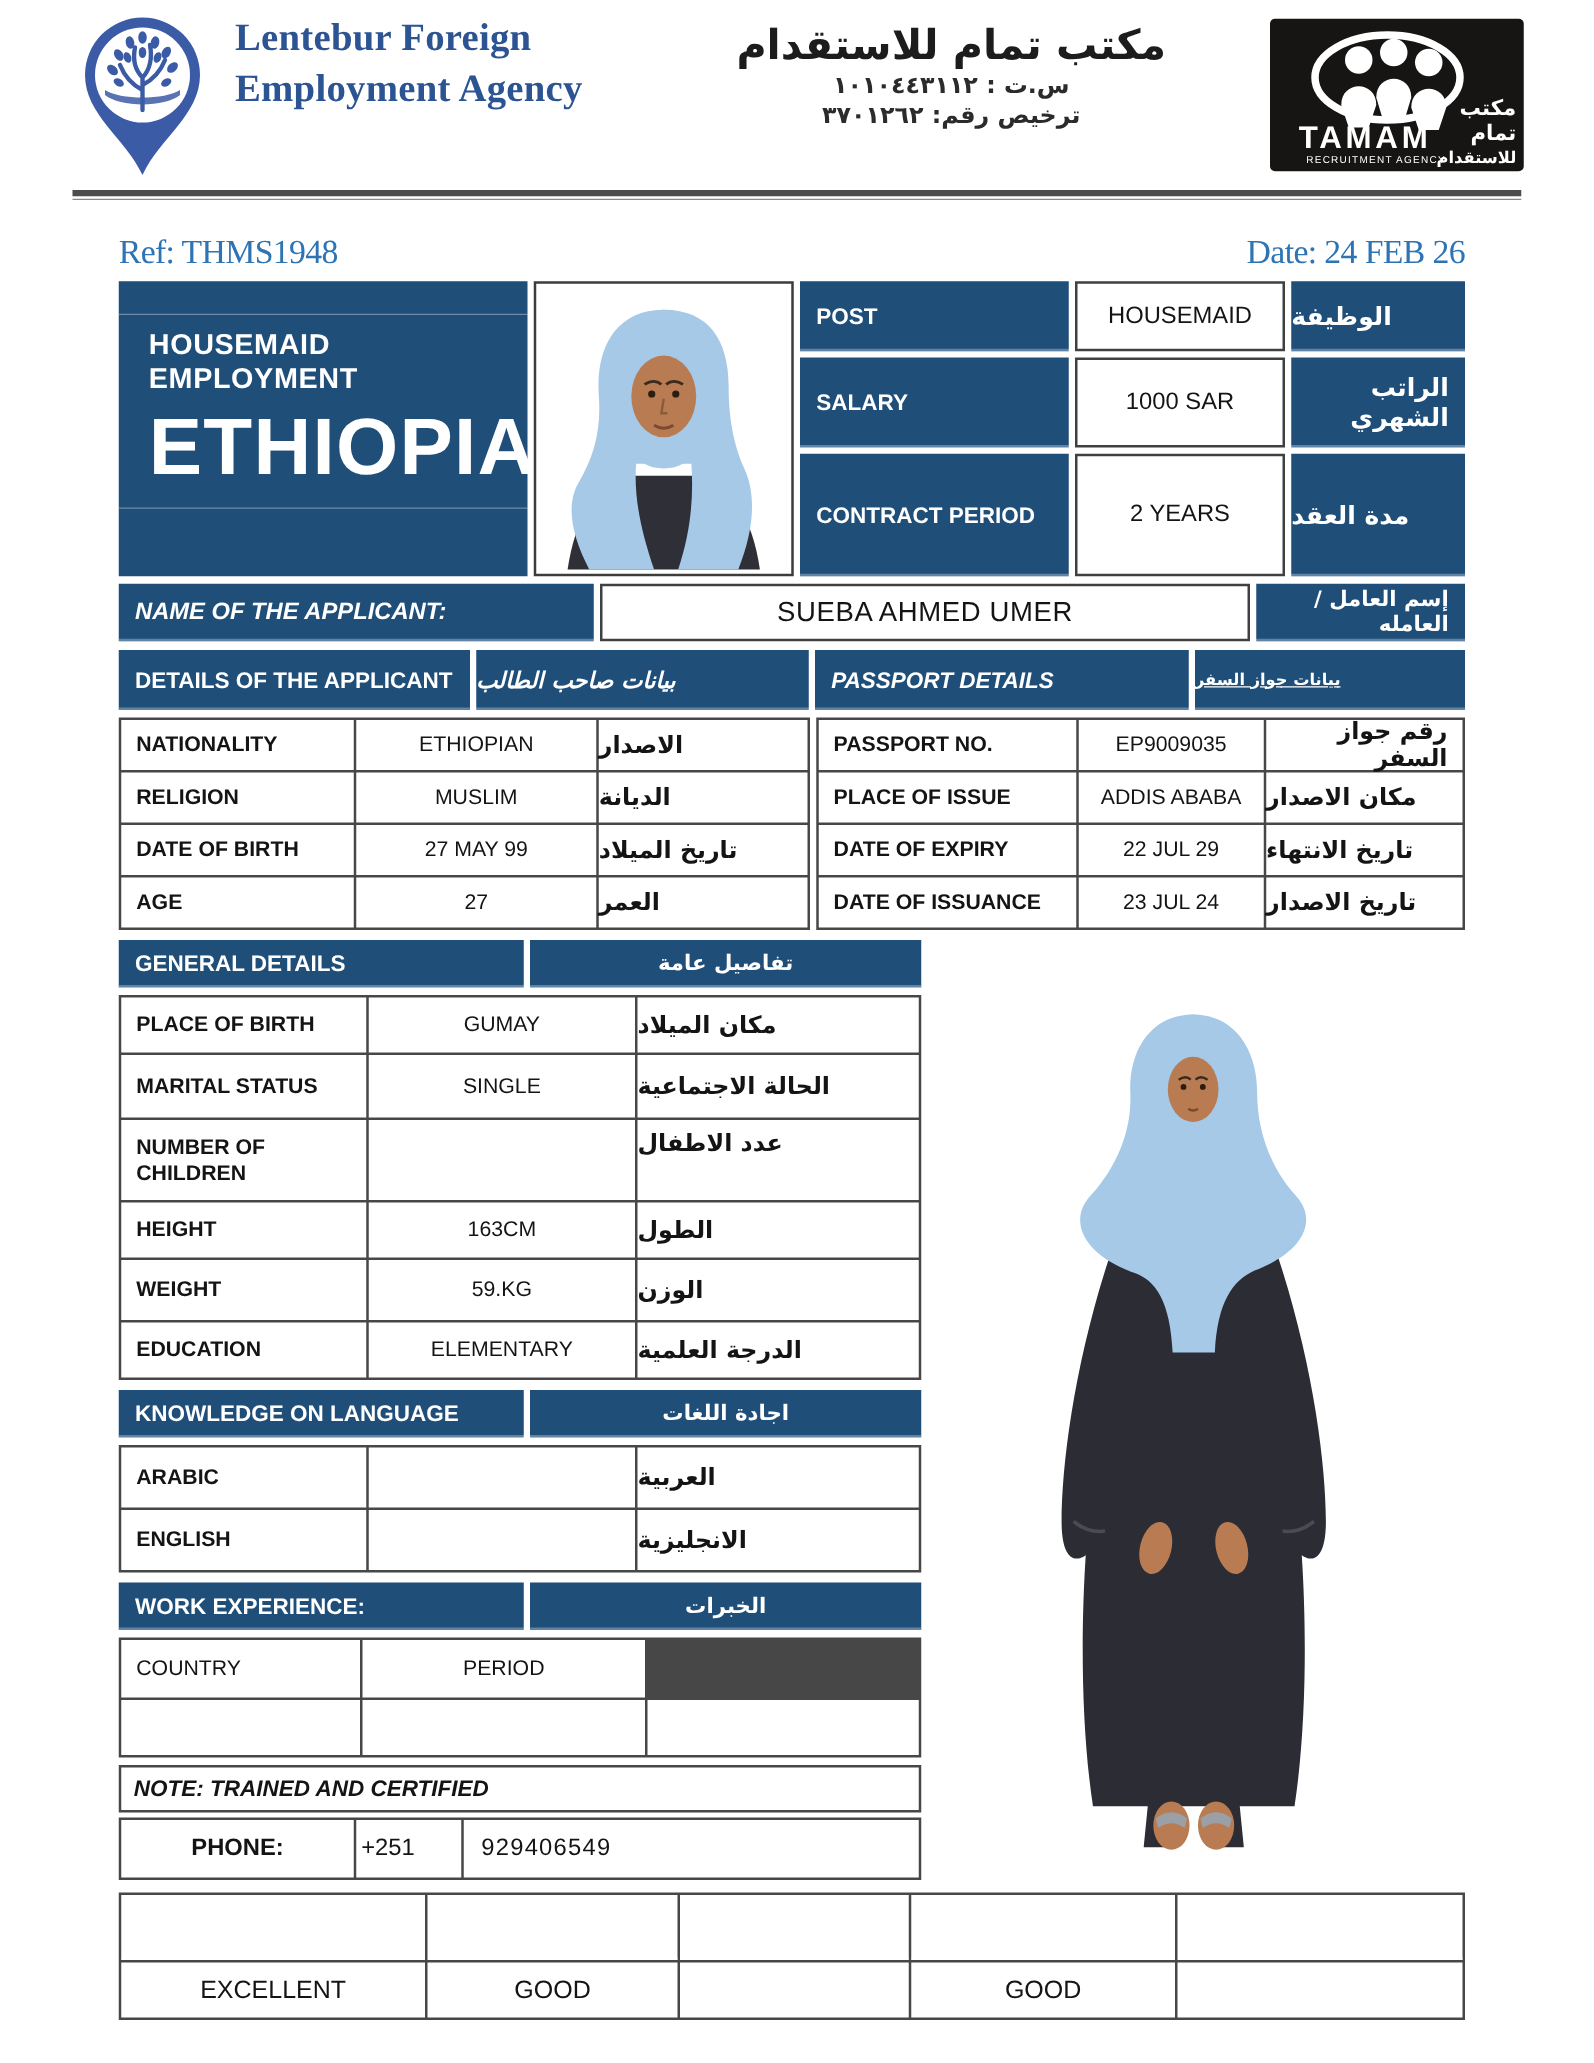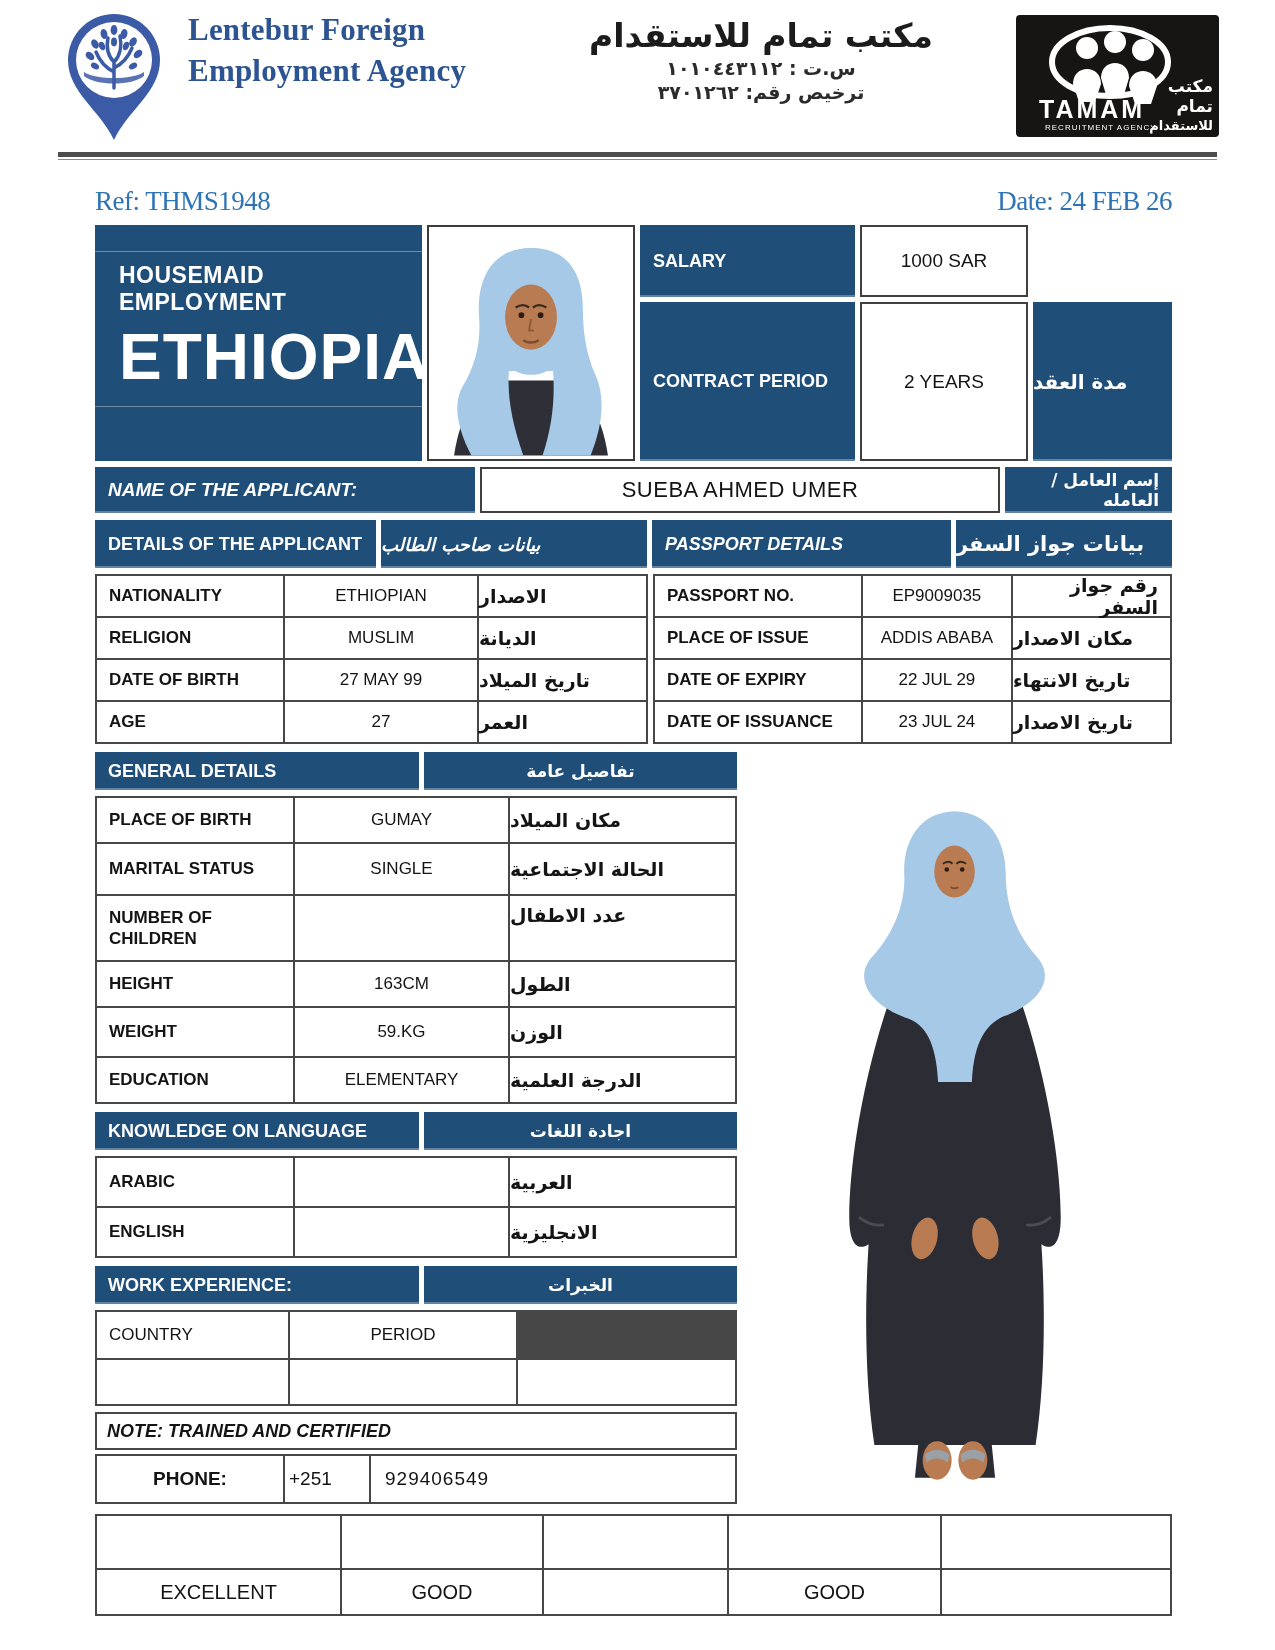--- a/index.html
+++ b/index.html
@@ -52,21 +52,21 @@
   .name-row{display:flex;gap:5px;height:46px;margin-top:6px;}
   .name-row .nl{width:380px;font-size:19px;}
   .name-row .nv{flex:1;font-size:22px;letter-spacing:.5px;}
   .name-row .na{width:167px;font-size:17px;}
 
   
   .sect4{display:flex;gap:5px;height:48px;margin-top:7px;}
   .sect4 .s1{width:281px;font-size:18px;}
   .sect4 .s2{width:266px;font-size:18px;}
   .sect4 .s3{width:299px;font-size:18px;}
-  .sect4 .s4{flex:1;font-size:21px;}
+  .sect4 .s4{flex:1;font-size:13px;text-decoration:underline;}
 
   
   .details{display:flex;gap:5px;margin-top:6px;}
   .details .tbl{width:553px;}
   .details .tbl.right{width:519px;}
   .details .trow{height:40px;}
   .details .dl{width:186px;font-weight:bold;font-size:17px;padding-left:12px;}
   .details .dv{width:192px;justify-content:center;font-size:17px;}
   .details .da{flex:1;justify-content:flex-end;padding-right:12px;font-size:19px;}
   .details .right .dl{width:206px;}
@@ -187,23 +187,29 @@
           <path d="M104 14 C68 16 56 44 59 72 C73 50 90 46 104 46 C118 46 135 50 149 72 C152 44 140 16 104 14 Z" fill="#a6c9e7"></path>
           <path d="M72 98 C78 136 130 136 136 98 C140 122 130 146 104 146 C78 146 68 122 72 98 Z" fill="#a6c9e7"></path>
           <path d="M88 76 q8 -5 14 0 M120 76 q-8 -5 -14 0" stroke="#3a2a1e" stroke-width="2.4" fill="none"></path>
           <circle cx="94" cy="84" r="3" fill="#2c1d12"></circle>
             <circle cx="114" cy="84" r="3" fill="#2c1d12"></circle>
           <path d="M104 88 L102 100 L107 100" stroke="#8a5a39" stroke-width="2" fill="none"></path>
           <path d="M96 110 q8 5 16 0" stroke="#7c4a2e" stroke-width="2.6" fill="none"></path>
         </svg>
       </div>
       <div class="job-rows">
+        <div class="job-row" style="height:56px">
+          <div class="cell lft blue jl">POST</div>
+          <div class="cell wcell jv">HOUSEMAID</div>
+          <div class="cell rgt blue arab ja">الوظيفة</div>
+        </div>
         <div class="job-row" style="height:72px">
           <div class="cell lft blue jl">SALARY</div>
           <div class="cell wcell jv">1000 SAR</div>
+          <div class="cell rgt blue arab ja">الراتب الشهري</div>
         </div>
         <div class="job-row" style="flex:1">
           <div class="cell lft blue jl" style="text-align:left">CONTRACT PERIOD</div>
           <div class="cell wcell jv">2 YEARS</div>
           <div class="cell rgt blue arab ja">مدة العقد</div>
         </div>
       </div>
     </div>
 
     <div class="name-row">

